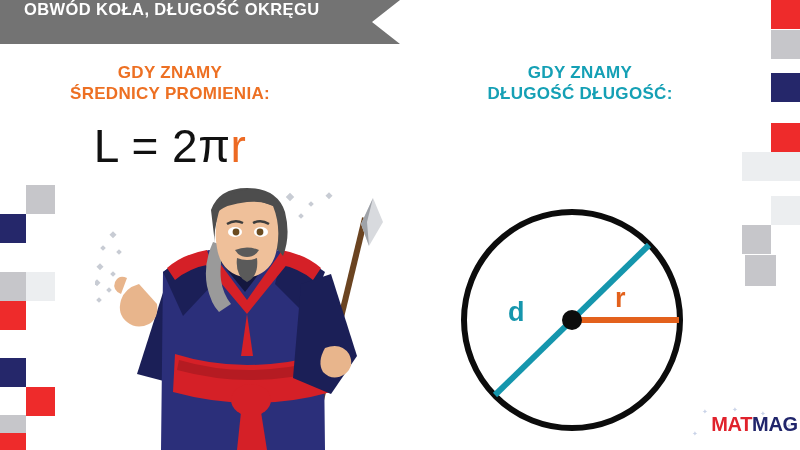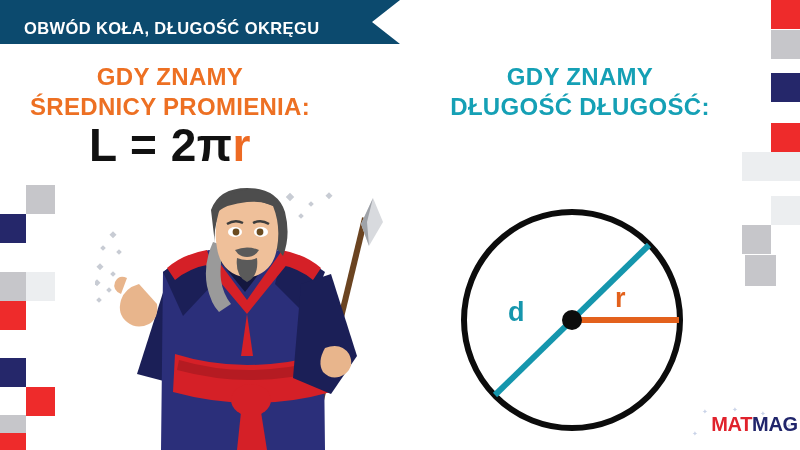--- a/index.html
+++ b/index.html
@@ -10,40 +10,40 @@
     position:relative;
   }
   #stage{position:relative;width:800px;height:450px;overflow:hidden;background:#fff;}
 
   
   .sq{position:absolute;}
 
   
   #banner{
     position:absolute;left:0;top:0;width:400px;height:56px;
-    background:#0c4a6e;
+    background:#737373;
     clip-path:polygon(0 0, 400px 0, 372px 22px, 400px 44px, 0 44px);
-    display:flex;align-items:center;
+    display:flex;align-items:flex-start;
   }
   #banner-text{
     color:#ffffff;font-size:16.5px;font-weight:bold;letter-spacing:.4px;
     padding-left:24px;white-space:nowrap;
   }
 
   
   .col{position:absolute;top:62px;width:320px;text-align:center;}
   #col-left{left:10px;}
   #col-right{left:420px;}
   .col-head{
-    font-size:24px;font-weight:bold;line-height:1.25;letter-spacing:.3px;
+    font-size:17px;font-weight:bold;line-height:1.25;letter-spacing:.3px;
   }
   #head-left{color:#ed7023;}
   #head-right{color:#15a0b5;}
   .formula{
-    font-size:46px;font-weight:bold;color:#111111;
+    margin-top:18px;font-size:46px;font-weight:normal;color:#111111;
     letter-spacing:.5px;line-height:1;
   }
   .accent-orange{color:#ed6a23;}
   .accent-teal{color:#1aa3bb;}
 
   
   #circle-diagram{position:absolute;left:455px;top:203px;width:235px;height:235px;}
   #label-d{
     position:absolute;left:508px;top:297px;
     font-size:27px;font-weight:bold;color:#1596ad;

